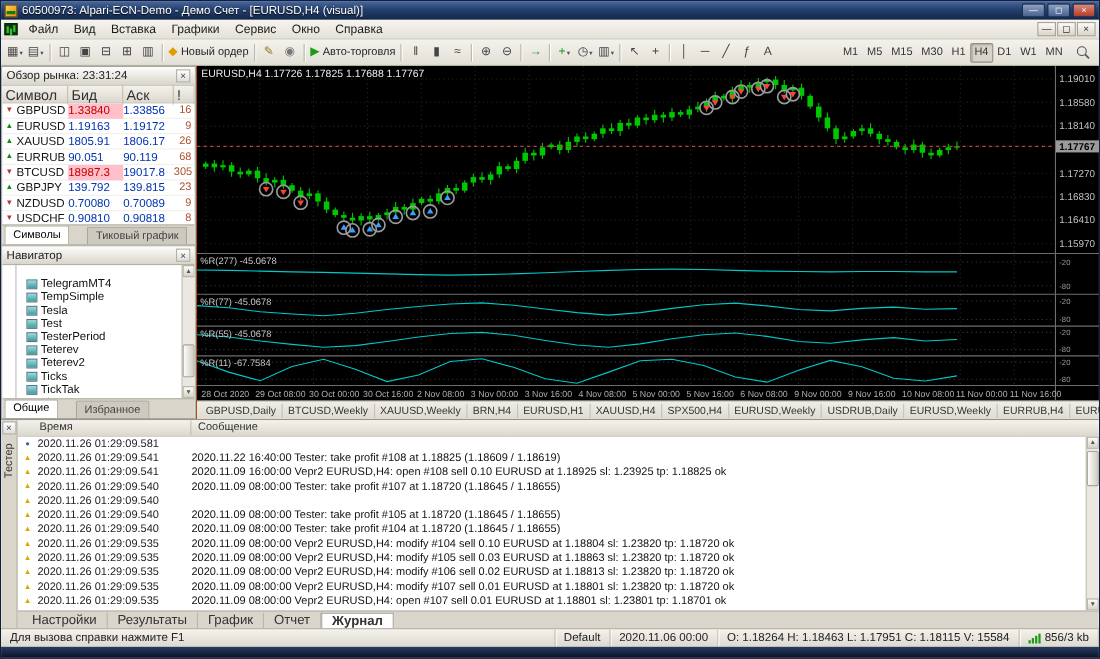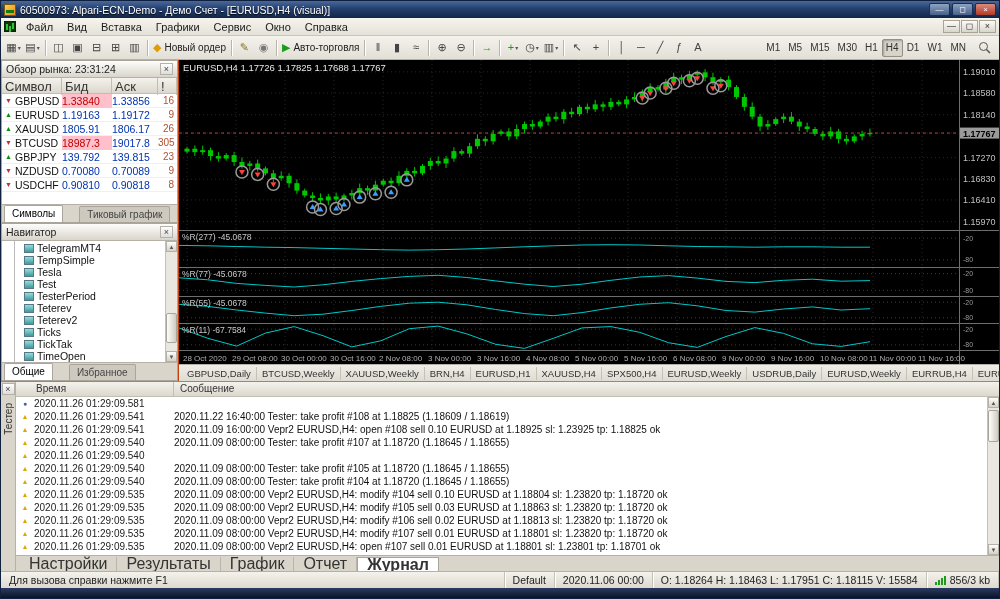--- a/index.html
+++ b/index.html
@@ -46,21 +46,21 @@
 .mw-ic{font-size:7px;width:9px;text-align:center}
 .mw-ic.up{color:#0a8f0a}.mw-ic.down{color:#c03030}
 .mw-num{color:#0033b0;text-align:left;padding-right:4px}
 .mw-num.hl{background:#ffc0cb;color:#c00000}
 .mw-spread{color:#b05030;text-align:right;padding-right:3px;font-size:10px}
 .panel-tabs{height:18px;flex:0 0 18px;background:#d9d5cb;border-top:1px solid #b5b1a6;display:flex;align-items:flex-end;padding:0 2px;gap:16px}
 .ptab{height:16px;line-height:15px;padding:0 7px;font-size:10px;color:#444;background:#cdc9bf;border:1px solid #a9a59b;border-bottom:none;border-radius:2px 2px 0 0;white-space:nowrap}
 .ptab.active{background:#fff;color:#000;height:17px}
 .nav{flex:1}
 .nav-body{flex:1;display:flex;overflow:hidden}
-.nav-list{flex:1;overflow:hidden;padding-top:1px;background:linear-gradient(#bbb,#bbb) 12px 0/1px 100% no-repeat}
+.nav-list{flex:1;overflow:hidden;padding-top:11px;background:linear-gradient(#bbb,#bbb) 12px 0/1px 100% no-repeat}
 .nav-item{display:flex;align-items:center;height:12px;padding-left:22px;gap:3px;font-size:10.5px;color:#111}
 .nav-ic{width:10px;height:9px;background:linear-gradient(#9adcdc,#3c9c9c);border:1px solid #557788;flex:0 0 10px}
 .scrollbar{width:12px;flex:0 0 12px;background:#e9e7e0;border-left:1px solid #c5c1b6;display:flex;flex-direction:column;align-items:center}
 .sb-arrow{width:11px;height:11px;font-size:6px;line-height:10px;text-align:center;color:#555;background:linear-gradient(#fdfdfb,#d5d1c7);border:1px solid #b5b1a6;flex:0 0 11px}
 .sb-track{flex:1;width:11px;position:relative}
 .sb-thumb{position:absolute;left:0;width:11px;background:linear-gradient(90deg,#fdfdfb,#cfcbc1);border:1px solid #a9a59b;border-radius:2px}
 
 .chart-zone{flex:1;display:flex;flex-direction:column;overflow:hidden}
 .chart-area{flex:0 0 304px;position:relative;background:#000}
 #chart-svg{position:absolute;inset:0}
@@ -79,21 +79,21 @@
 .jh-msg{flex:1;padding:1px 6px 0}
 .jbody{flex:1;display:flex;overflow:hidden}
 .jrows{flex:1;overflow:hidden}
 .jrow{display:flex;height:13px;line-height:13px;font-size:10px;color:#111}
 .jic{width:18px;flex:0 0 18px;text-align:center;font-size:7px}
 .jic.warn{color:#dca800}
 .jic.info{color:#4060a0}
 .jtime{width:140px;flex:0 0 140px;color:#222}
 .jmsg{flex:1;white-space:nowrap;overflow:hidden}
 .jtabs{height:16px;flex:0 0 16px;background:#d9d5cb;border-top:1px solid #b5b1a6;display:flex;align-items:center;padding-left:4px}
-.ttab{padding:0 9px;font-size:16px;color:#333;border-right:1px solid #b9b5aa;height:14px;line-height:13px;white-space:nowrap}
+.ttab{padding:0 9px;font-size:12px;color:#333;border-right:1px solid #b9b5aa;height:14px;line-height:13px;white-space:nowrap}
 .ttab.active{background:#fff;border:1px solid #a9a59b;border-bottom:none;font-weight:bold}
 
 .statusbar{flex:0 0 17px;background:linear-gradient(#f4f2ec,#ddd9cf);border-top:1px solid #b5b1a6;display:flex;align-items:center;font-size:10.5px;color:#222;overflow:hidden}
 .sb-seg{padding:0 8px;height:100%;display:flex;align-items:center;border-right:1px solid #c5c1b6;box-shadow:1px 0 0 #fff;white-space:nowrap}
 .sb-help{flex:1}
 .signal-icon{display:inline-flex;gap:1px;align-items:flex-end;margin-right:4px}
 .signal-icon i{width:2px;background:#1a9c1a;display:block}
 .taskbar{flex:1;background:linear-gradient(#2a3c63,#0a1226)}
 </style>
 </head>
@@ -283,20 +283,29 @@
               <span class="mw-spread">9</span>
             </div>
             <div class="mw-row">
               <span class="mw-sym">
                 <span class="mw-ic up">▲</span>
                 <span>XAUUSD</span>
               </span>
               <span class="mw-num">1805.91</span>
               <span class="mw-num">1806.17</span>
               <span class="mw-spread">26</span>
+            </div>
+            <div class="mw-row">
+              <span class="mw-sym">
+                <span class="mw-ic up">▲</span>
+                <span>EURRUB</span>
+              </span>
+              <span class="mw-num">90.051</span>
+              <span class="mw-num">90.119</span>
+              <span class="mw-spread">68</span>
             </div>
             <div class="mw-row">
               <span class="mw-sym">
                 <span class="mw-ic down">▼</span>
                 <span>BTCUSD</span>
               </span>
               <span class="mw-num hl">18987.3</span>
               <span class="mw-num">19017.8</span>
               <span class="mw-spread">305</span>
             </div>

